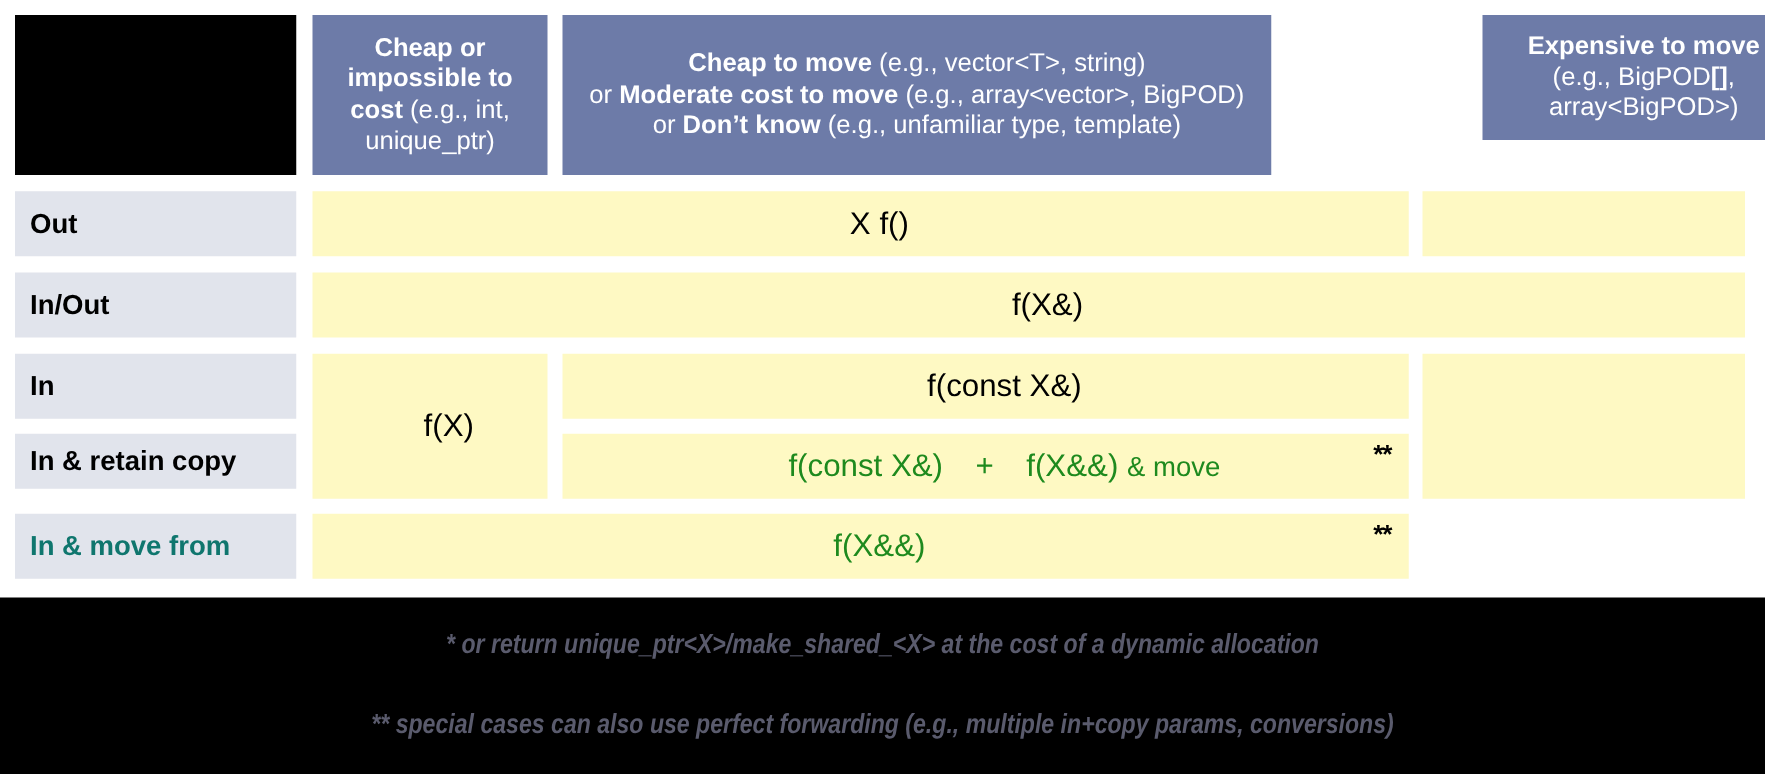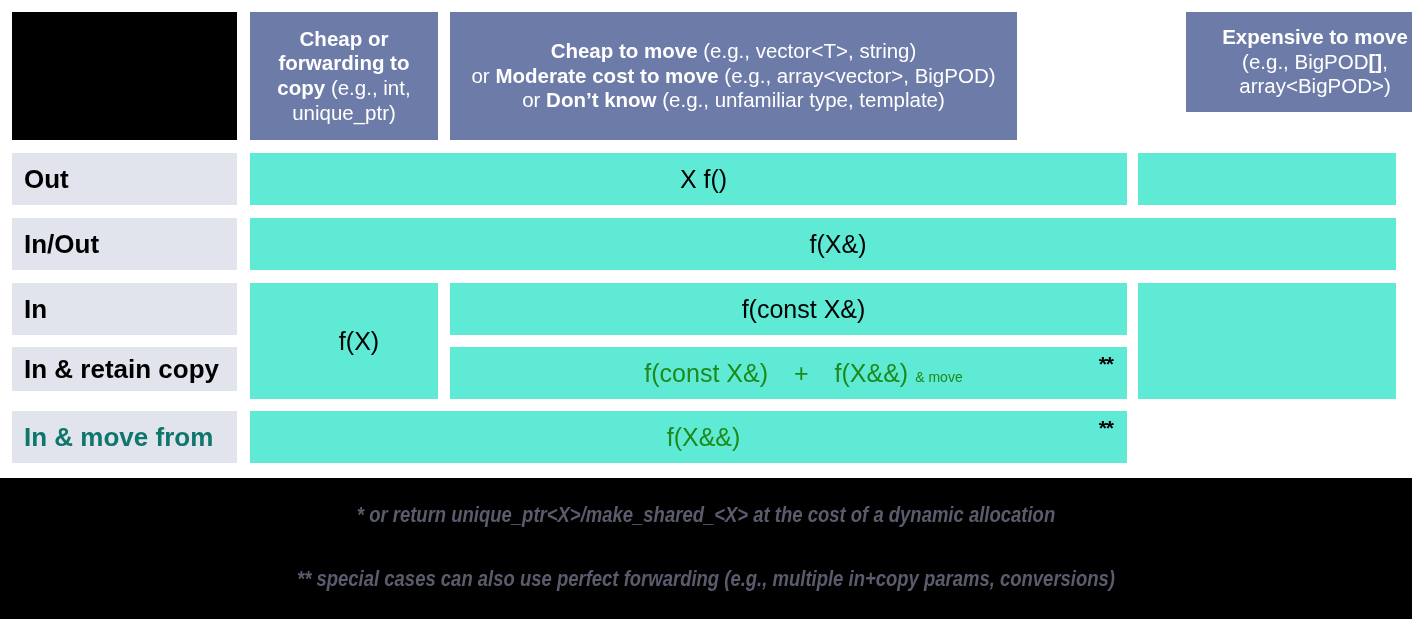--- a/index.html
+++ b/index.html
@@ -19,36 +19,36 @@
     background:#6d7ba8;color:#ffffff;
     font-size:20.5px;line-height:1.20;font-weight:400;
     padding:4px 6px;
   }
   .hdr b{font-weight:bold;}
 
   .blackbox{background:#000000;}
 
   .rowlabel{
     background:#e1e4ec;color:#000000;
-    font-weight:bold;font-size:26px;
+    font-weight:bold;font-size:22px;
     justify-content:flex-start;padding-left:12px;text-align:left;
   }
   .rowlabel.green{color:#0f766e;}
 
   .datacell{
-    background:#5eead4;color:#000000;
+    background:#fef9c3;color:#000000;
     font-size:25px;font-weight:400;padding-left:30px;
   }
   .datacell.green{color:#1e8a1e;}
   .datacell.empty{}
 
   .plusline{display:flex;align-items:baseline;justify-content:center;gap:0;}
   .plusline .seg{font-size:25px;color:#1e8a1e;}
   .plusline .gap{display:inline-block;width:26px;}
-  .plusline .small{font-size:14px;color:#1e8a1e;margin-left:7px;}
+  .plusline .small{font-size:22px;color:#1e8a1e;margin-left:7px;}
 
   .starmark{
     position:absolute;right:14px;top:6px;
     font-size:21px;font-weight:bold;color:#000000;letter-spacing:-1px;
     line-height:1;
   }
 
   .footer{
     position:absolute;left:0;top:478px;width:1412px;height:141px;
     background:#000000;
@@ -66,21 +66,21 @@
 </style>
 </head>
 <body>
 
 <div class="sheet">
 
   <div class="cell blackbox" style="left:12px;top:12px;width:225px;height:128px;"></div>
 
   <div class="cell hdr" style="left:250px;top:12px;width:188px;height:128px;">
     <div>
-      <b>Cheap or forwarding to copy</b> (e.g., int, unique_ptr)
+      <b>Cheap or impossible to cost</b> (e.g., int, unique_ptr)
     </div>
   </div>
 
   <div class="cell hdr" style="left:450px;top:12px;width:567px;height:128px;">
     <div>
       <b>Cheap to move</b> (e.g., vector&lt;T&gt;, string)<br>
       or <b>Moderate cost to move</b> (e.g., array&lt;vector&gt;, BigPOD)<br>
       or <b>Don’t know</b> (e.g., unfamiliar type, template)
     </div>
   </div>

